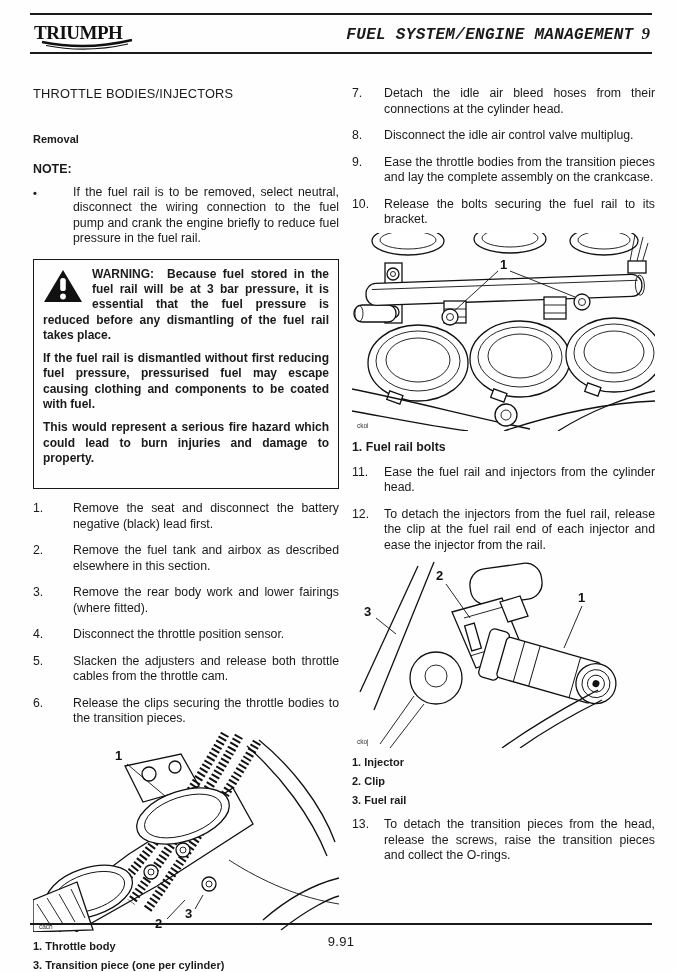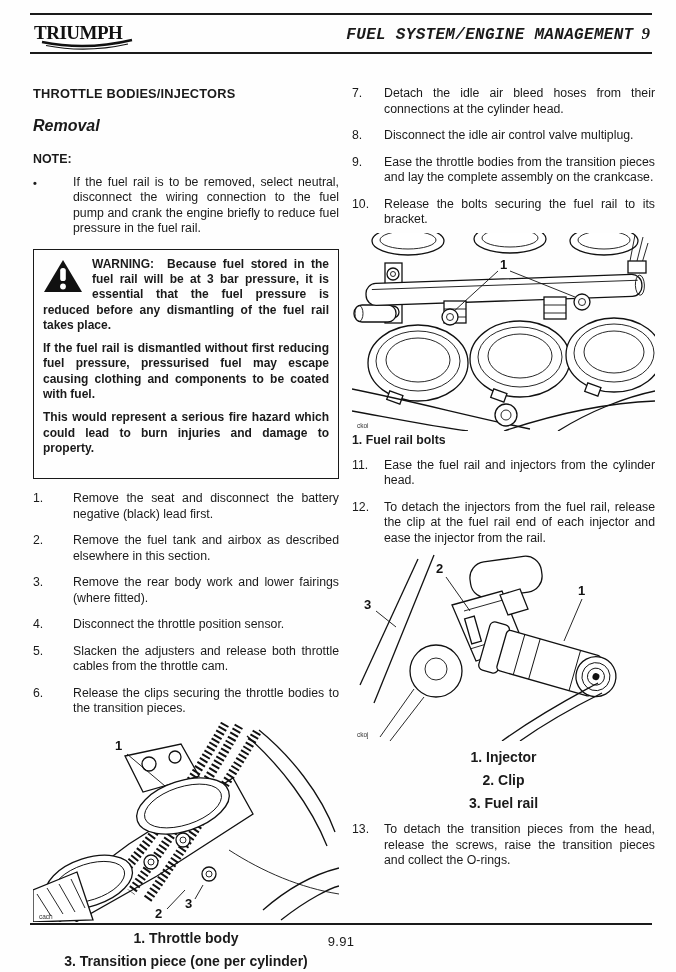--- a/index.html
+++ b/index.html
@@ -13,22 +13,22 @@
   .rule { height:2px; background:#1a1a1a; }
   .hdr-row { display:flex; justify-content:space-between; align-items:center; height:37px; padding:16px 2px; }
   .hdr-title { font-family:Liberation Mono, monospace; font-style:italic; font-weight:bold;
     font-size:16px; letter-spacing:.3px; white-space:nowrap; }
   .hdr-chap { font-family:"Liberation Serif", serif; font-style:italic; font-weight:bold;
     font-size:17px; margin-left:8px; }
   
   .columns { display:flex; gap:13px; padding:32px 21px 0 33px; }
   .col-l { width:306px; flex:none; }
   .col-r { width:303px; flex:none; }
-  .sec-title { font-size:12.8px; font-weight:bold; letter-spacing:.2px; }
-  .sub-title { font-size:16px; font-weight:bold; margin-top:16px;font-style:italic; }
+  .sec-title { font-size:12.8px; font-weight:normal; letter-spacing:.2px; }
+  .sub-title { font-size:11px; font-weight:bold; margin-top:32px; }
   .note-label { font-size:12.4px; font-weight:bold; margin-top:17px; }
   .note { display:flex; margin-top:9px; }
   .note-bullet { width:40px; flex:none; font-weight:bold; font-size:11px; padding-top:2px; }
   .note-text { flex:1; font-weight:normal; font-size:12.3px; line-height:15.4px; text-align:justify; }
   
   .warnbox { border:1.5px solid #1a1a1a; margin-top:12px; padding:7px 9px 8px;
     font-weight:bold; font-size:12px; line-height:15.3px; }
   .warnbox p { text-align:justify; margin-bottom:8px; }
   .warnbox p:last-child { margin-bottom:14px; }
   .warn-icon { float:left; width:40px; height:35px; margin:2px 9px 2px 0; }
@@ -42,23 +42,23 @@
   
   .figure { position:relative; margin-top:5px; }
   .figure svg { display:block; }
   .figcode { font-size:6.5px; fill:#333; font-family:"Liberation Sans",sans-serif; }
   .callout { font-size:13px; font-weight:bold; fill:#111; font-family:"Liberation Sans",sans-serif; }
   .ln { stroke:#111; fill:none; stroke-width:1.3; }
   .lnthin { stroke:#111; fill:none; stroke-width:0.9; }
   .wfill { stroke:#111; fill:#fff; stroke-width:1.3; }
   .braid { stroke:#111; fill:none; stroke-width:9; stroke-dasharray:2 2.6; }
   .caps { margin-top:8px; }
-  .caps div { font-size:14px; font-weight:bold; margin-top:7px;text-align:center; }
+  .caps div { font-size:11px; font-weight:bold; margin-top:7px; }
   .caps div:first-child { margin-top:0; }
-  .cap-single { font-size:12.3px; font-weight:bold; margin-top:2px; }
+  .cap-single { font-size:12.3px; font-weight:bold; margin-top:9px; }
   .steps-mid { margin-top:11px; }
   .steps-bot { margin-top:11px; }
   
   .ftr { position:absolute; left:30px; right:24px; bottom:23px; }
   .pgnum { text-align:center; font-size:13px; margin-top:9px; letter-spacing:.3px; }
 </style>
 </head>
 <body>
 
 <div class="page">

